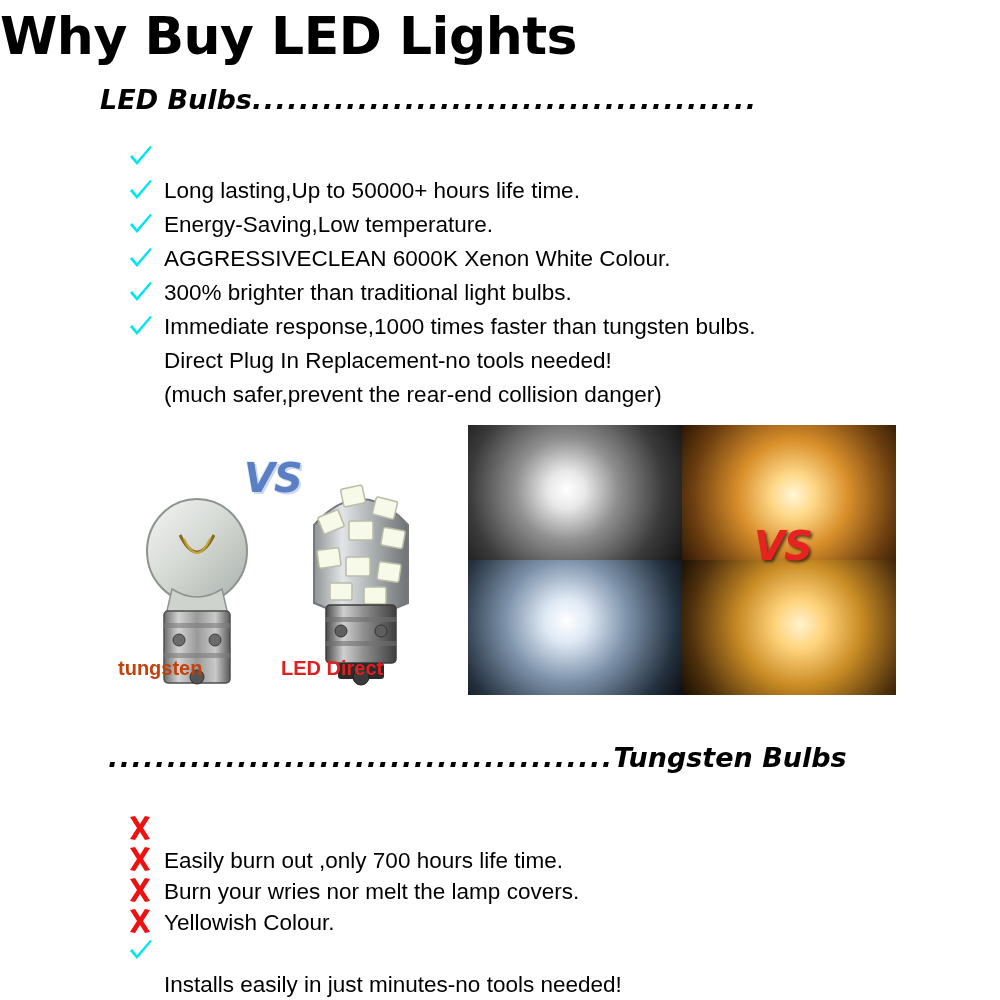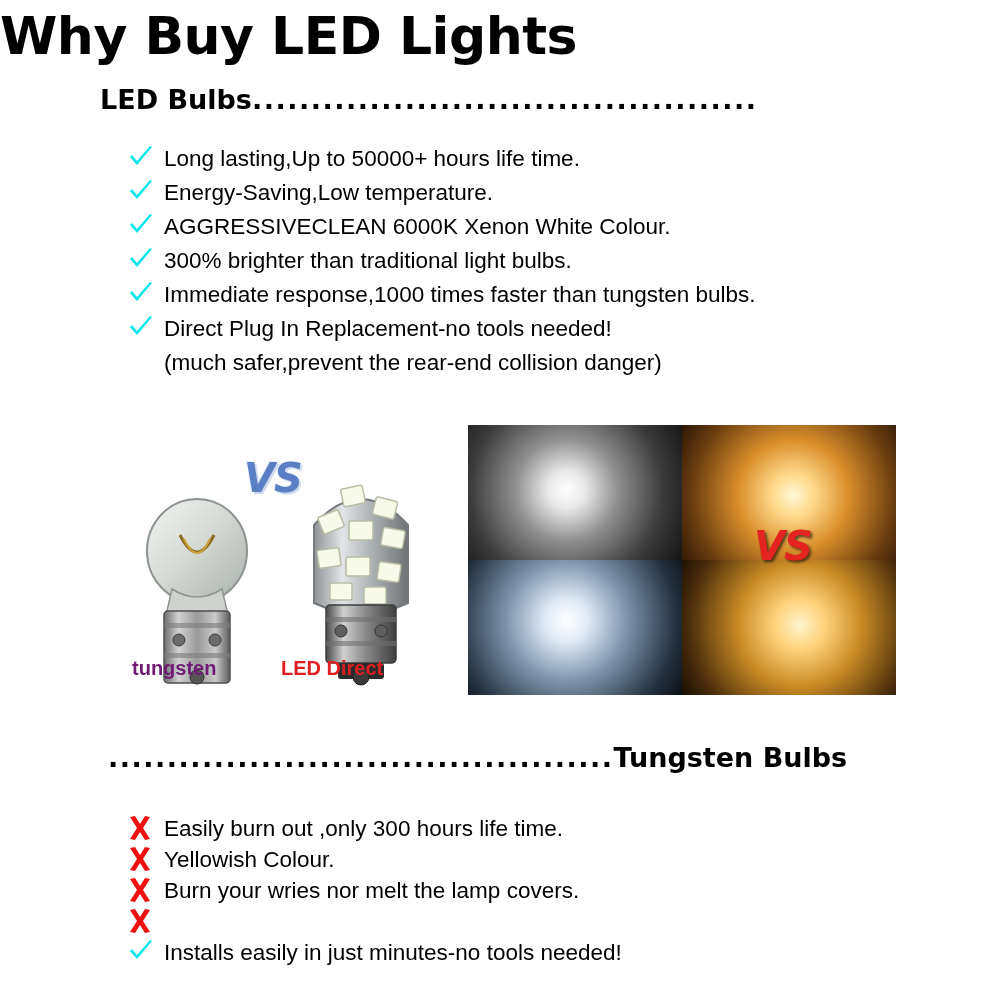--- a/index.html
+++ b/index.html
@@ -34,20 +34,21 @@
     font-family: "DejaVu Sans", sans-serif;
   }
 
   
   .sec-head {
     position: absolute;
     font-size: 27px;
     font-weight: bold;
     font-family: "DejaVu Sans", sans-serif;
     white-space: nowrap;
+    font-style: italic;
   }
   #led-head { top: 84px; left: 100px; }
   #tung-head { top: 742px; left: 108px; }
 
   .dots {
     letter-spacing: 1.5px;
     font-weight: bold;
   }
 
   
@@ -72,20 +73,21 @@
     justify-content: flex-start;
     padding-top: 2px;
   }
   .mark svg { display: block; }
 
   .row-text {
     font-size: 22.5px;
     line-height: 30px;
     white-space: nowrap;
     font-family: "Liberation Sans", sans-serif;
+    margin-top: 32px;
   }
   .no-mark .mark { visibility: hidden; }
 
   
   #band {
     position: absolute;
     top: 425px;
     left: 96px;
     width: 800px;
     height: 270px;
@@ -118,21 +120,21 @@
   .bulb { position: absolute; }
   #tungsten-bulb { left: 36px; top: 68px; width: 130px; height: 200px; }
   #led-bulb { left: 190px; top: 40px; width: 150px; height: 230px; }
 
   .cap-label {
     position: absolute;
     font-size: 20px;
     font-weight: bold;
     font-family: "Liberation Sans", sans-serif;
   }
-  #cap-tungsten { left: 36px; top: 232px; color: #701a75; }
+  #cap-tungsten { left: 22px; top: 232px; color: #c2410c; }
   #cap-led { left: 185px; top: 232px; color: #e02020; }
 
   
   #right-photos {
     position: absolute;
     left: 372px;
     top: 0;
     width: 428px;
     height: 270px;
     overflow: hidden;
@@ -325,39 +327,39 @@
   </div>
 
   <div class="list" id="tung-list">
 
     <div class="row">
       <span class="mark">
         <svg width="24" height="24" viewBox="0 0 24 24">
             <path d="M2 1 L7 0 L12 8 L17 0 L22 1 L15 12 L22 23 L17 24 L12 16 L7 24 L2 23 L9 12 Z" fill="#ee1111"></path>
           </svg>
       </span>
-      <span class="row-text">Easily burn out ,only 300 hours life time.</span>
+      <span class="row-text">Easily burn out ,only 700 hours life time.</span>
     </div>
 
     <div class="row">
       <span class="mark">
         <svg width="24" height="24" viewBox="0 0 24 24">
             <path d="M2 1 L7 0 L12 8 L17 0 L22 1 L15 12 L22 23 L17 24 L12 16 L7 24 L2 23 L9 12 Z" fill="#ee1111"></path>
           </svg>
       </span>
-      <span class="row-text">Yellowish Colour.</span>
+      <span class="row-text">Burn your wries nor melt the lamp covers.</span>
     </div>
 
     <div class="row">
       <span class="mark">
         <svg width="24" height="24" viewBox="0 0 24 24">
             <path d="M2 1 L7 0 L12 8 L17 0 L22 1 L15 12 L22 23 L17 24 L12 16 L7 24 L2 23 L9 12 Z" fill="#ee1111"></path>
           </svg>
       </span>
-      <span class="row-text">Burn your wries nor melt the lamp covers.</span>
+      <span class="row-text">Yellowish Colour.</span>
     </div>
 
     <div class="row">
       <span class="mark">
         <svg width="24" height="24" viewBox="0 0 24 24">
             <path d="M2 1 L7 0 L12 8 L17 0 L22 1 L15 12 L22 23 L17 24 L12 16 L7 24 L2 23 L9 12 Z" fill="#ee1111"></path>
           </svg>
       </span>
     </div>
 

